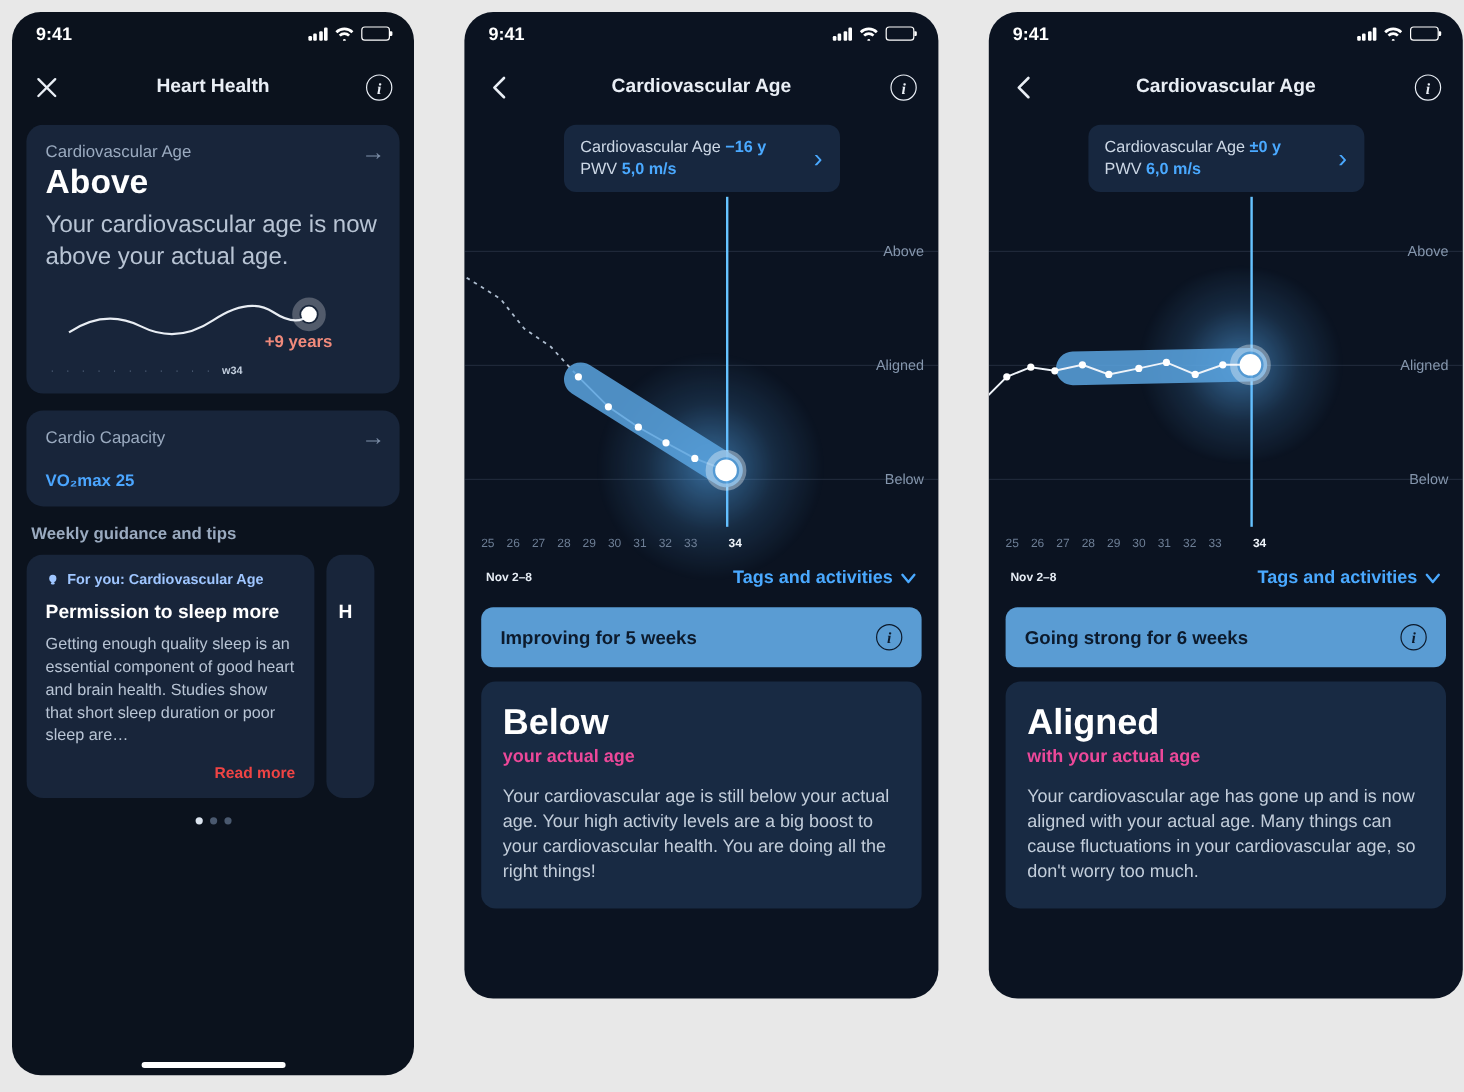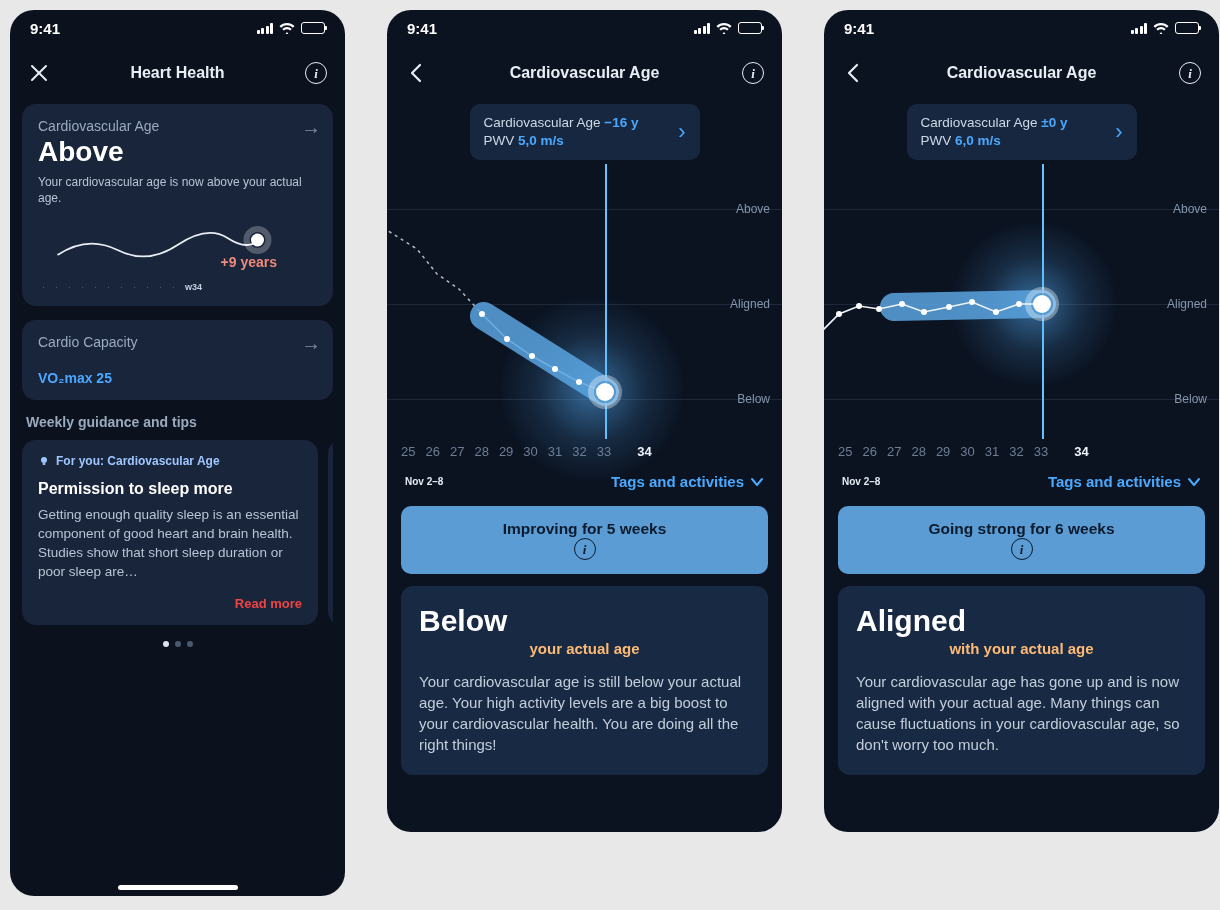--- a/index.html
+++ b/index.html
@@ -62,29 +62,29 @@
   .card {
     background: #18253a;
     border-radius: 14px;
     padding: 14px 16px;
     margin-bottom: 14px;
     position: relative;
   }
   .card-arrow { position:absolute; top:12px; right:12px; color:#7d8fa8; font-size:20px;}
   .card .kicker { color:#9aaabf; font-size:14px; font-weight:500; }
   .card .big { color:#fff; font-size:28px; font-weight:700; margin-top:2px;}
-  .card .desc { color:#b8c4d4; font-size:12px; line-height:1.35; margin-top:6px;}
+  .card .desc { color:#b8c4d4; font-size:20px; line-height:1.35; margin-top:6px;}
   .wave-wrap { margin-top: 4px; height: 60px; position: relative; }
   .wave-val { position: absolute; right: 40px; top: 44px; color:#f08a7b; font-weight:700; font-size:14px;}
   .mini-axis { display:flex; gap:10px; color:#55667e; font-size:9px; margin-top:12px; padding-left:4px;}
   .mini-axis span.hl{color:#c3cfde; font-weight:600;}
   .fair-sub{color:#4ba6ff; font-size:14px; font-weight:600; margin-top:20px;}
   .section-title{color:#9aaabf; font-size:14px; font-weight:600; margin:8px 4px 10px;}
   .tips-row{display:flex; gap:10px; overflow:hidden;}
-  .tip-card{background:#18253a; border-radius:14px; padding:14px 16px; width:296px; flex:0 0 auto;}
+  .tip-card{background:#18253a; border-radius:14px; padding:14px 16px; width:240px; flex:0 0 auto;}
   .tip-eyebrow{color:#9fc6ff; font-size:12px; font-weight:600; display:flex; align-items:center; gap:6px;}
   .tip-title{color:#fff; font-size:16px; font-weight:700; margin-top:12px;}
   .tip-body{color:#b8c4d4; font-size:13.5px; line-height:1.4; margin-top:8px;}
   .tip-readmore{text-align:right; color:#ef4444; font-size:13px; font-weight:600; margin-top:14px;}
   .dots{display:flex; gap:6px; justify-content:center; margin-top:16px;}
   .dots span{width:6px;height:6px;border-radius:50%;background:#4a596f;}
   .dots span.active{background:#dce4ef;}
   .home-indicator{position:absolute; bottom:6px; left:50%; transform:translateX(-50%); width:120px; height:5px; border-radius:3px; background:#fff;}
 
   
@@ -102,34 +102,34 @@
   .chip-text .line{color:#cdd8e6;}
   .chip-text .val{color:#4aa9ff; font-weight:700;}
   .chip-chev{color:#4aa9ff; font-size:22px; font-weight:300;}
 
   .graph-zone{ position:relative; height:295px; margin-top:4px;}
   .graph-zone .band-label{position:absolute; right:12px; color:#8596ad; font-size:12px;}
   .graph-zone .hl-line{position:absolute; left:0; right:0; height:1px; background:rgba(120,140,165,0.18);}
   .graph-zone .vline{position:absolute; top:0; bottom:20px; width:1.5px; background:#66c3ff;}
   .glow{position:absolute; border-radius:50%; background:radial-gradient(circle, rgba(90,180,255,0.55) 0%, rgba(90,180,255,0.15) 40%, rgba(90,180,255,0) 70%); filter:blur(2px);}
   .graph-svg{position:absolute; inset:0; width:100%; height:100%;}
-  .x-axis{position:absolute; bottom:0; left:14px; display:flex; gap:10px; font-size:13px; color:#6d7e95;}
+  .x-axis{position:absolute; bottom:0; left:14px; display:flex; gap:10px; font-size:10px; color:#6d7e95;}
   .x-axis span.hl{color:#eef3f9; font-weight:700;margin-left:16px;}
 
   .date-row{display:flex; justify-content:space-between; align-items:center; padding:14px 18px 10px;}
   .date-row .date{color:#e6ecf4; font-size:10px; font-weight:600;}
   .date-row .tags{color:#4aa9ff; font-size:15px; font-weight:600; display:flex; align-items:center; gap:6px;}
 
-  .banner{margin:6px 14px 12px; background:#5a9cd3; border-radius:10px; padding:14px 16px; display:flex; justify-content:space-between; align-items:center;flex-direction:column;}
+  .banner{margin:6px 14px 12px; background:#5a9cd3; border-radius:10px; padding:14px 16px; display:flex; justify-content:space-between; align-items:flex-end;}
   .banner .b-text{color:#0c1a2c; font-size:15.5px; font-weight:700;}
   .banner .info-circle{border-color:#0c1a2c; color:#0c1a2c;}
 
   .detail-card{margin:0 14px; background:#182a43; border-radius:12px; padding:18px 18px 20px;}
   .detail-card .d-title{color:#fff; font-size:30px; font-weight:800;}
-  .detail-card .d-sub{color:#fdba74; font-size:15px; font-weight:600; margin-top:2px;text-align:center;}
+  .detail-card .d-sub{color:#ec4899; font-size:15px; font-weight:600; margin-top:2px;}
   .detail-card .d-body{color:#c2cdda; font-size:15px; line-height:1.4; margin-top:14px;}
 </style>
 </head>
 <body>
 
 <div class="phone p1">
   <div class="status-bar">
     <span>9:41</span>
     <div class="status-icons">
       <span class="sig-bars">

